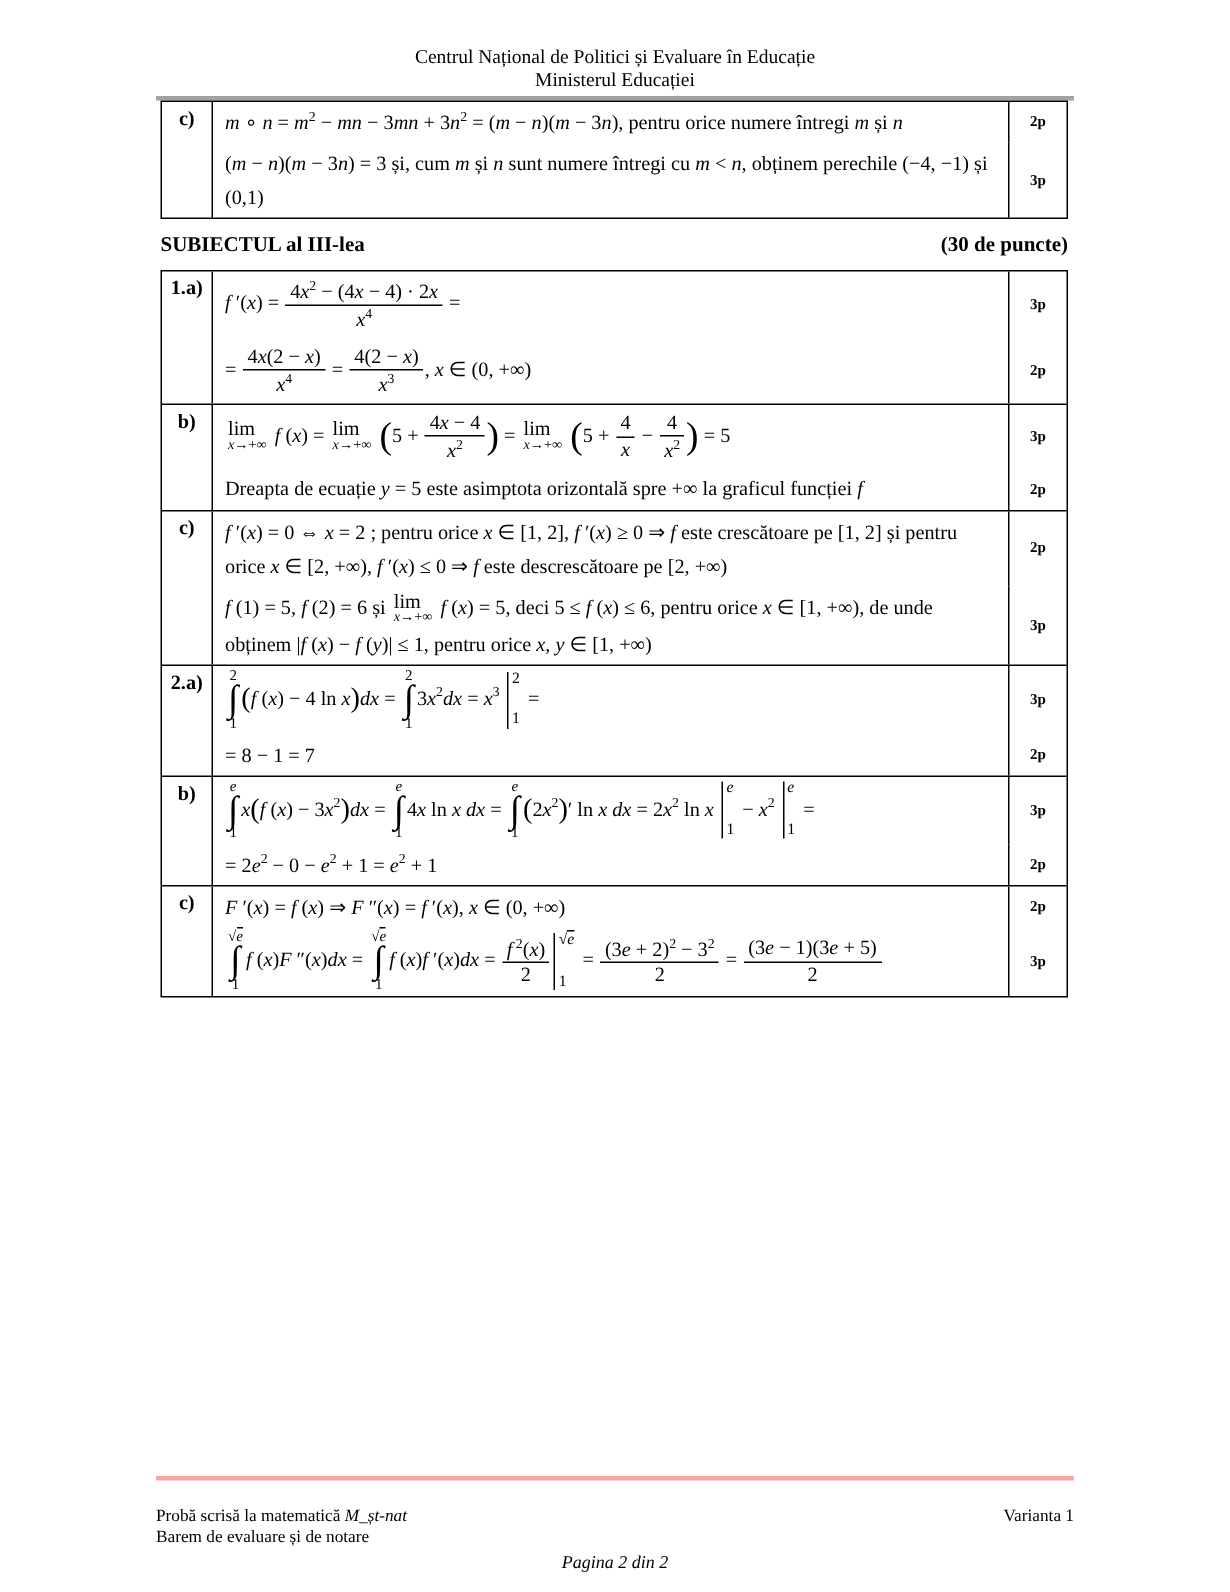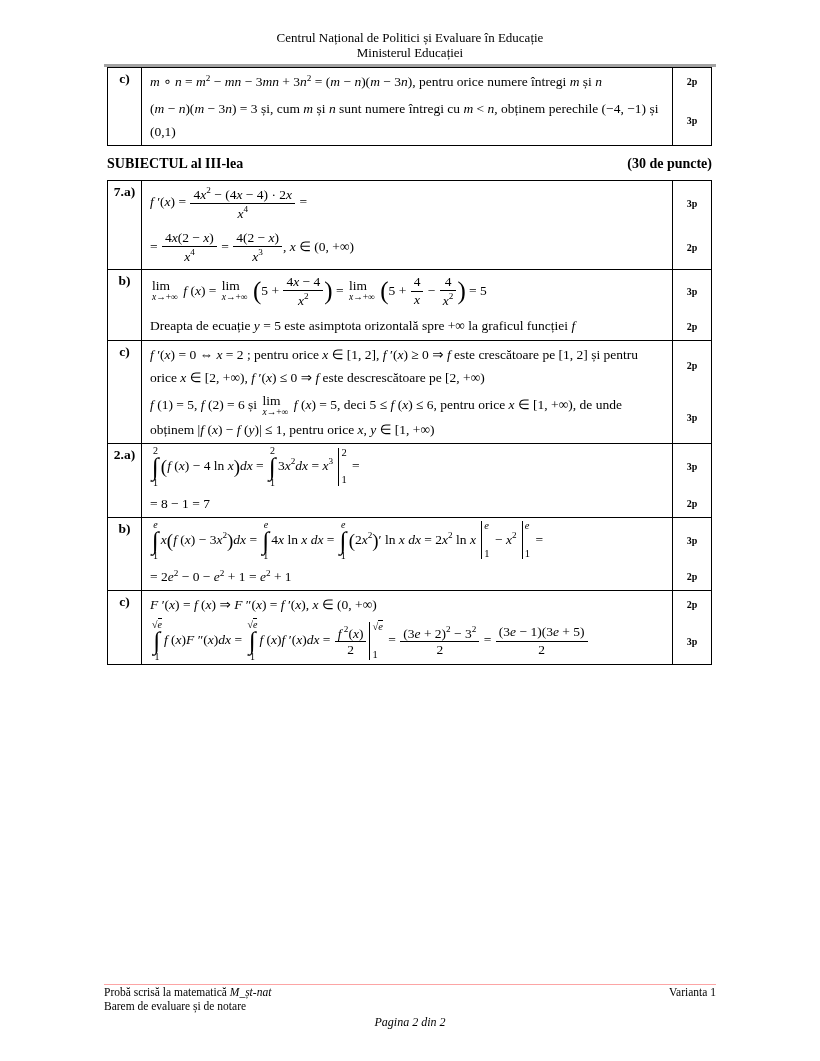--- a/index.html
+++ b/index.html
@@ -58,21 +58,21 @@
 
   
   .section-line {
     display: flex; justify-content: space-between; align-items: baseline;
     width: 605px; margin: 10px 0 8px 3px; font-weight: bold; font-size: 14px; text-align: center;
   }
 
   
   .doc-footer {
     position: absolute; left: 104px; top: 984px; width: 612px;
-    border-top: 1px solid #fca5a5; padding-top: 0; font-size: 11.5px; line-height: 1.22;
+    border-top: 3px solid #fca5a5; padding-top: 17px; font-size: 11.5px; line-height: 1.22;
   }
   .f-line1 { display: flex; justify-content: space-between; }
   .f-italic { font-style: italic; }
   .f-page { text-align: center; margin-top: 2px; font-size: 12px; font-style: italic; }
 </style>
 </head>
 <body>
 
 <div class="page">
 
@@ -102,21 +102,21 @@
       </div>
     </div>
 
   <div class="section-line">
     <span>SUBIECTUL al III-lea</span>
     <span>(30 de puncte)</span>
   </div>
 
   <div class="btable">
       <div class="t-row">
-        <div class="t-label">7.a)</div>
+        <div class="t-label">1.a)</div>
         <div class="t-parts">
           <div class="t-part">
             <div class="t-text">
               <div class="t-inner"><i>f</i> ′(<i>x</i>) = <span class="fr"><span class="n">4<i>x</i><sup>2</sup> − (4<i>x</i> − 4) · 2<i>x</i></span><span class="d"><i>x</i><sup>4</sup></span></span> =</div>
             </div>
             <div class="t-pts">3p</div>
           </div>
           <div class="t-part">
             <div class="t-text">
               <div class="t-inner">= <span class="fr"><span class="n">4<i>x</i>(2 − <i>x</i>)</span><span class="d"><i>x</i><sup>4</sup></span></span> = <span class="fr"><span class="n">4(2 − <i>x</i>)</span><span class="d"><i>x</i><sup>3</sup></span></span>,  <i>x</i> ∈ (0, +∞)</div>

